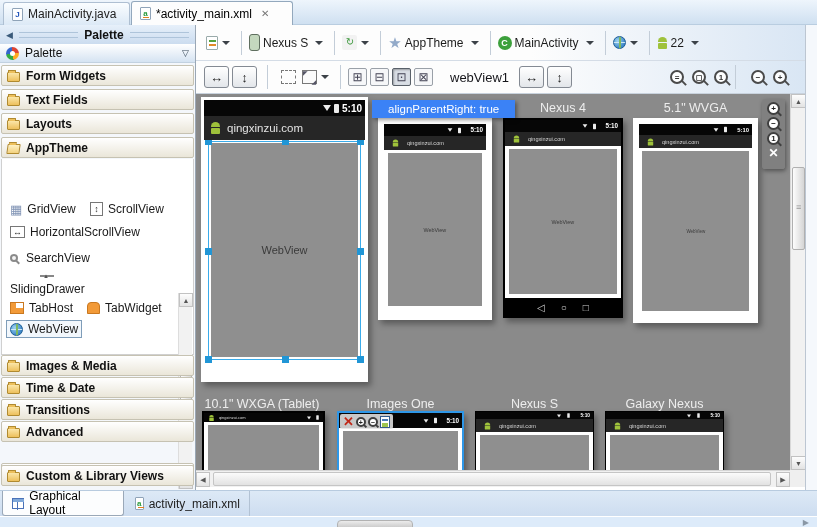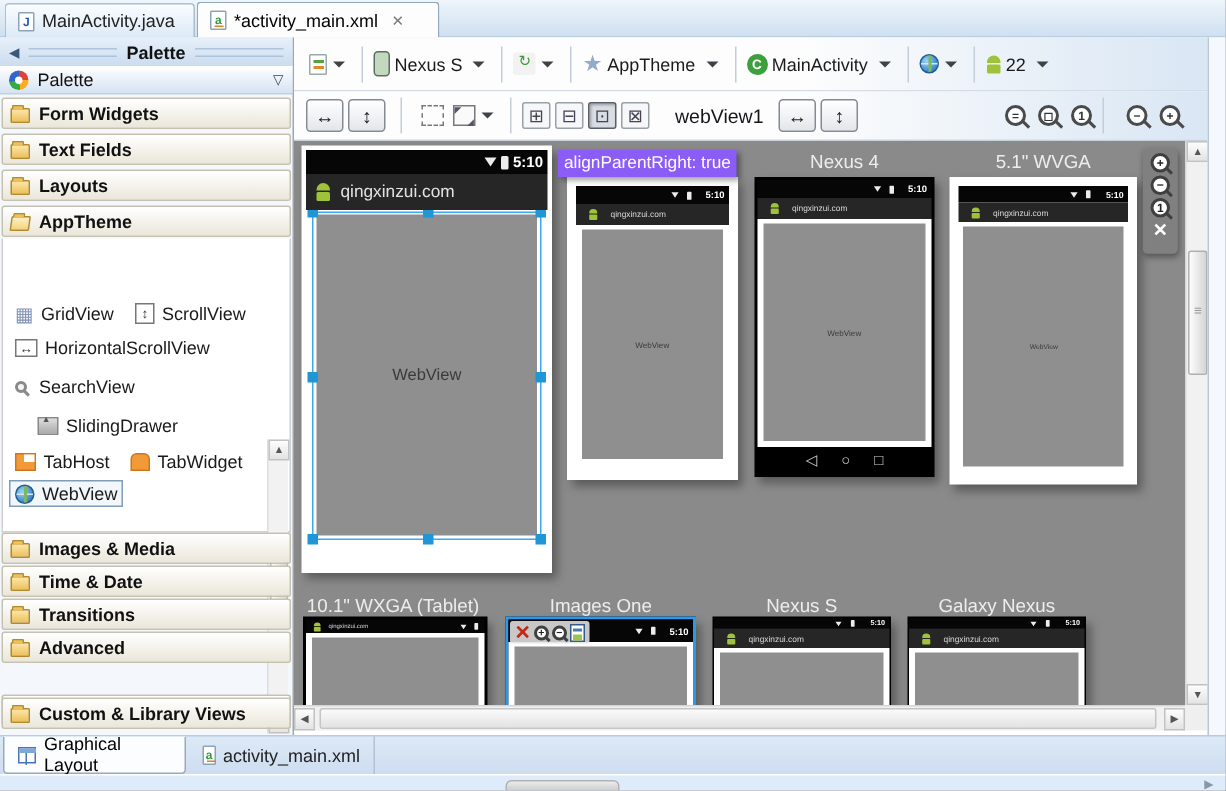--- a/index.html
+++ b/index.html
@@ -134,22 +134,22 @@
   .sm60{transform:scale(0.6);transform-origin:center;}
   .sm50{transform:scale(0.5);transform-origin:center;}
   .microtxt{display:inline-block;font-size:9px;transform:scale(0.62);transform-origin:left center;white-space:nowrap;color:#d8d8d8;}
 
   
   .mainprev{left:5px;top:3px;width:167px;height:285px;background:#fff;padding:3px;}
   .selbox{position:absolute;left:4px;right:4px;top:1px;bottom:19px;border:1px solid #3aabea;}
   .hnd{position:absolute;width:7px;height:7px;background:#2196d6;}
   .greenarrow{position:absolute;right:-17px;top:calc(50% - 10px);font-size:15px;font-weight:bold;color:#2e9b2e;}
 
-  .tooltip{position:absolute;left:176px;top:6px;background:#8b5cf6;color:#fff;
-    font-size:11.5px;padding:3px 4px;white-space:nowrap;z-index:6;box-shadow:2px 2px 4px rgba(0,0,0,.4);}
+  .tooltip{position:absolute;left:176px;top:6px;background:#3b82f6;color:#fff;
+    font-size:11.5px;padding:3px 16px;white-space:nowrap;z-index:6;box-shadow:2px 2px 4px rgba(0,0,0,.4);}
 
   .whiteframe{background:#fff;padding:6px;}
 
   
   .zoompanel{position:absolute;left:566px;top:5px;width:23px;height:70px;background:rgba(128,128,128,.95);
     border-radius:3px;box-shadow:1px 2px 4px rgba(0,0,0,.4);display:flex;flex-direction:column;
     align-items:center;padding-top:3px;gap:2px;z-index:8;}
   .zpbtn{width:13px;height:13px;border:2px solid #3f3f3f;border-radius:50%;background:#fff;
     font:bold 8px/10px "Liberation Sans",sans-serif;color:#222;text-align:center;position:relative;flex:none;}
   .zpbtn::after{content:"";position:absolute;width:5px;height:2px;background:#3f3f3f;right:-4px;bottom:-2px;transform:rotate(45deg);}
@@ -247,21 +247,21 @@
         <span>ScrollView</span>
       </div>
       <div class="pitem" style="left:5px;top:64px;">
         <span class="boxar h">↔</span>
         <span>HorizontalScrollView</span>
       </div>
       <div class="pitem" style="left:5px;top:90px;">
         <span class="magi"></span>
         <span>SearchView</span>
       </div>
-      <div class="pitem" style="left:20px;top:116px;">
+      <div class="pitem" style="left:5px;top:116px;flex-direction:column;">
         <span class="drawic"></span>
         <span>SlidingDrawer</span>
       </div>
       <div class="pitem" style="left:5px;top:140px;align-items:center;">
         <span class="tabhic"></span>
         <span>TabHost</span>
       </div>
       <div class="pitem" style="left:82px;top:140px;">
         <span class="tabwic"></span>
         <span>TabWidget</span>

